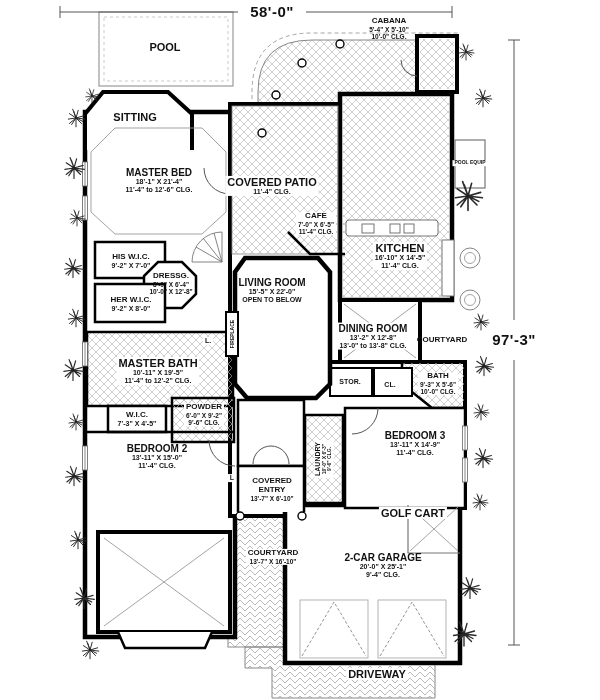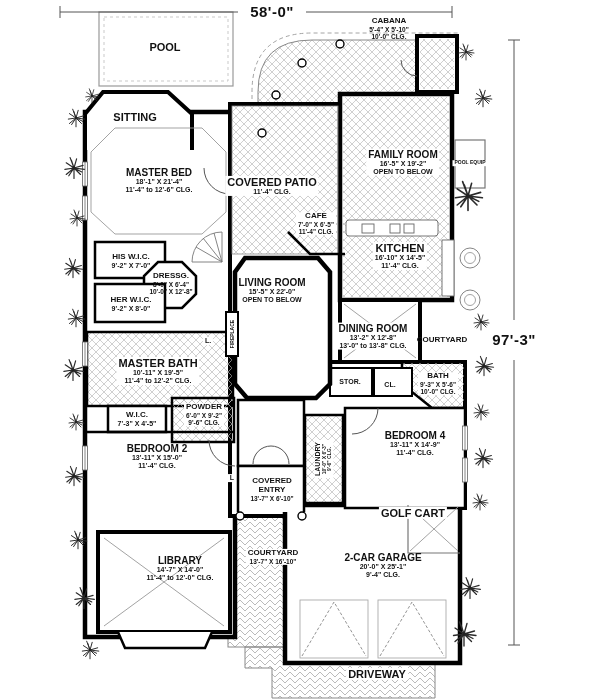--- a/index.html
+++ b/index.html
@@ -192,25 +192,20 @@
   <div class="t10">MASTER BED</div>
   <div class="t7">18'-1" X 21'-4"</div>
   <div class="t7">11'-4" to 12'-6" CLG.</div>
 </div>
 
 <div class="lbl chip" style="left:272px;top:186px">
   <div class="t9">COVERED PATIO</div>
   <div class="t7">11'-4" CLG.</div>
 </div>
 
-<div class="lbl chip" style="left:403px;top:162px">
-  <div class="t10">FAMILY ROOM</div>
-  <div class="t7">16'-5" X 19'-2"</div>
-  <div class="t7">OPEN TO BELOW</div>
-</div>
 
 <div class="lbl chip t5" style="left:470px;top:163px">POOL EQUIP</div>
 
 <div class="lbl chip" style="left:316px;top:224px">
   <div class="t8">CAFE</div>
   <div class="t6">7'-0" X 6'-5"</div>
   <div class="t6">11'-4" CLG.</div>
 </div>
 
 <div class="lbl chip" style="left:400px;top:256px">
@@ -279,45 +274,40 @@
 </div>
 
 
 <div class="lbl vert chip" style="left:324px;top:459px">
   <div class="t7">LAUNDRY</div>
   <div class="t5">10'-0" X 6'-3"</div>
   <div class="t5">9'-6" CLG.</div>
 </div>
 
 <div class="lbl" style="left:415px;top:443px">
-  <div class="t10">BEDROOM 4</div>
+  <div class="t10">BEDROOM 3</div>
   <div class="t7">13'-11" X 14'-9"</div>
   <div class="t7">11'-4" CLG.</div>
 </div>
 
 <div class="lbl" style="left:157px;top:456px">
   <div class="t10">BEDROOM 2</div>
   <div class="t7">13'-11" X 15'-0"</div>
   <div class="t7">11'-4" CLG.</div>
 </div>
 
 <div class="lbl chip t7" style="left:232px;top:478px">L</div>
 
 <div class="lbl" style="left:272px;top:490px">
   <div class="t8 wrap" style="margin:0 auto;width:52px">COVERED ENTRY</div>
   <div class="t6">13'-7" X 6'-10"</div>
 </div>
 
 <div class="lbl chip t9" style="left:413px;top:513px">GOLF CART</div>
 
-<div class="lbl" style="left:180px;top:568px">
-  <div class="t10">LIBRARY</div>
-  <div class="t7">14'-7" X 14'-0"</div>
-  <div class="t7">11'-4" to 12'-0" CLG.</div>
-</div>
 
 <div class="lbl chip" style="left:273px;top:557px">
   <div class="t8">COURTYARD</div>
   <div class="t6">13'-7" X 16'-10"</div>
 </div>
 
 <div class="lbl" style="left:383px;top:565px">
   <div class="t10">2-CAR GARAGE</div>
   <div class="t7">20'-0" X 25'-1"</div>
   <div class="t7">9'-4" CLG.</div>

